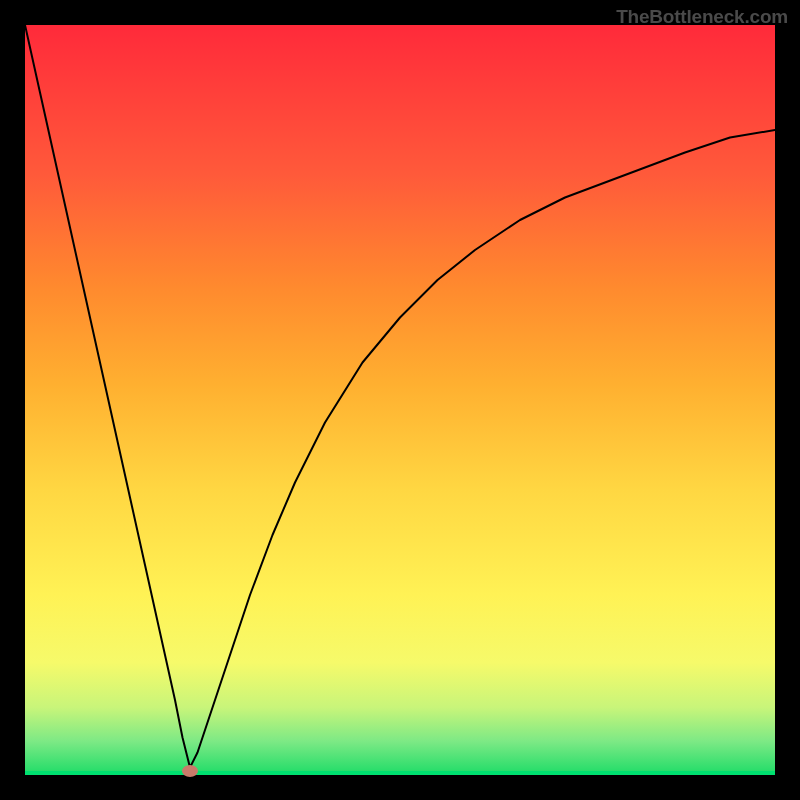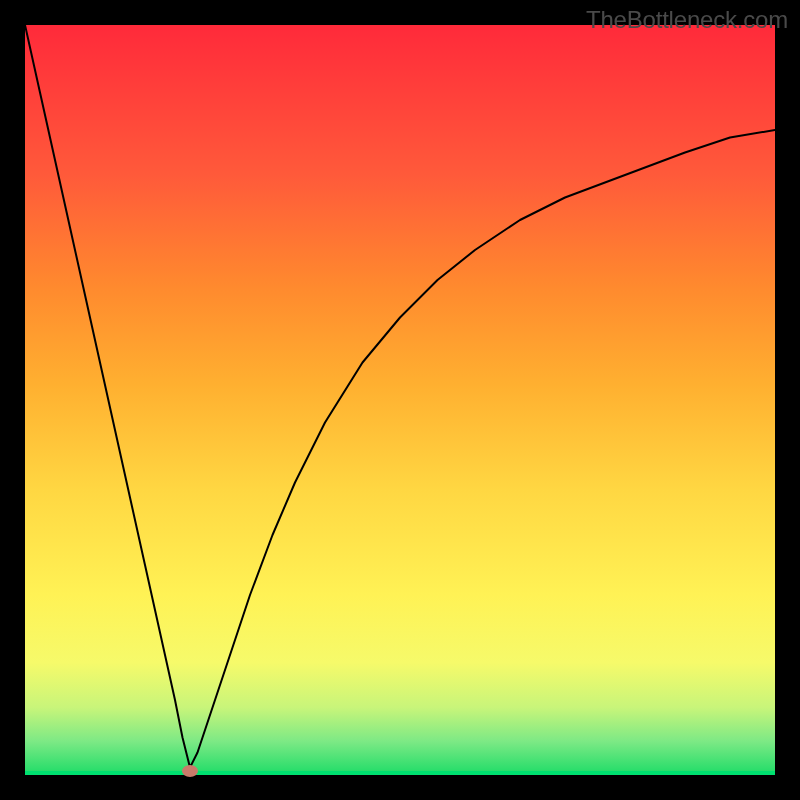--- a/index.html
+++ b/index.html
@@ -45,22 +45,22 @@
     bottom: 0;
     width: 750px;
     height: 4px;
     background: #00e070;
   }
   .watermark {
     position: absolute;
     top: 6px;
     right: 12px;
     color: #4a4a4a;
-    font-size: 24px;
-    font-weight: 400;
+    font-size: 19px;
+    font-weight: 700;
     z-index: 10;
     letter-spacing: -0.2px;
   }
   svg.curve {
     position: absolute;
     left: 0;
     top: 0;
     width: 750px;
     height: 750px;
   }

